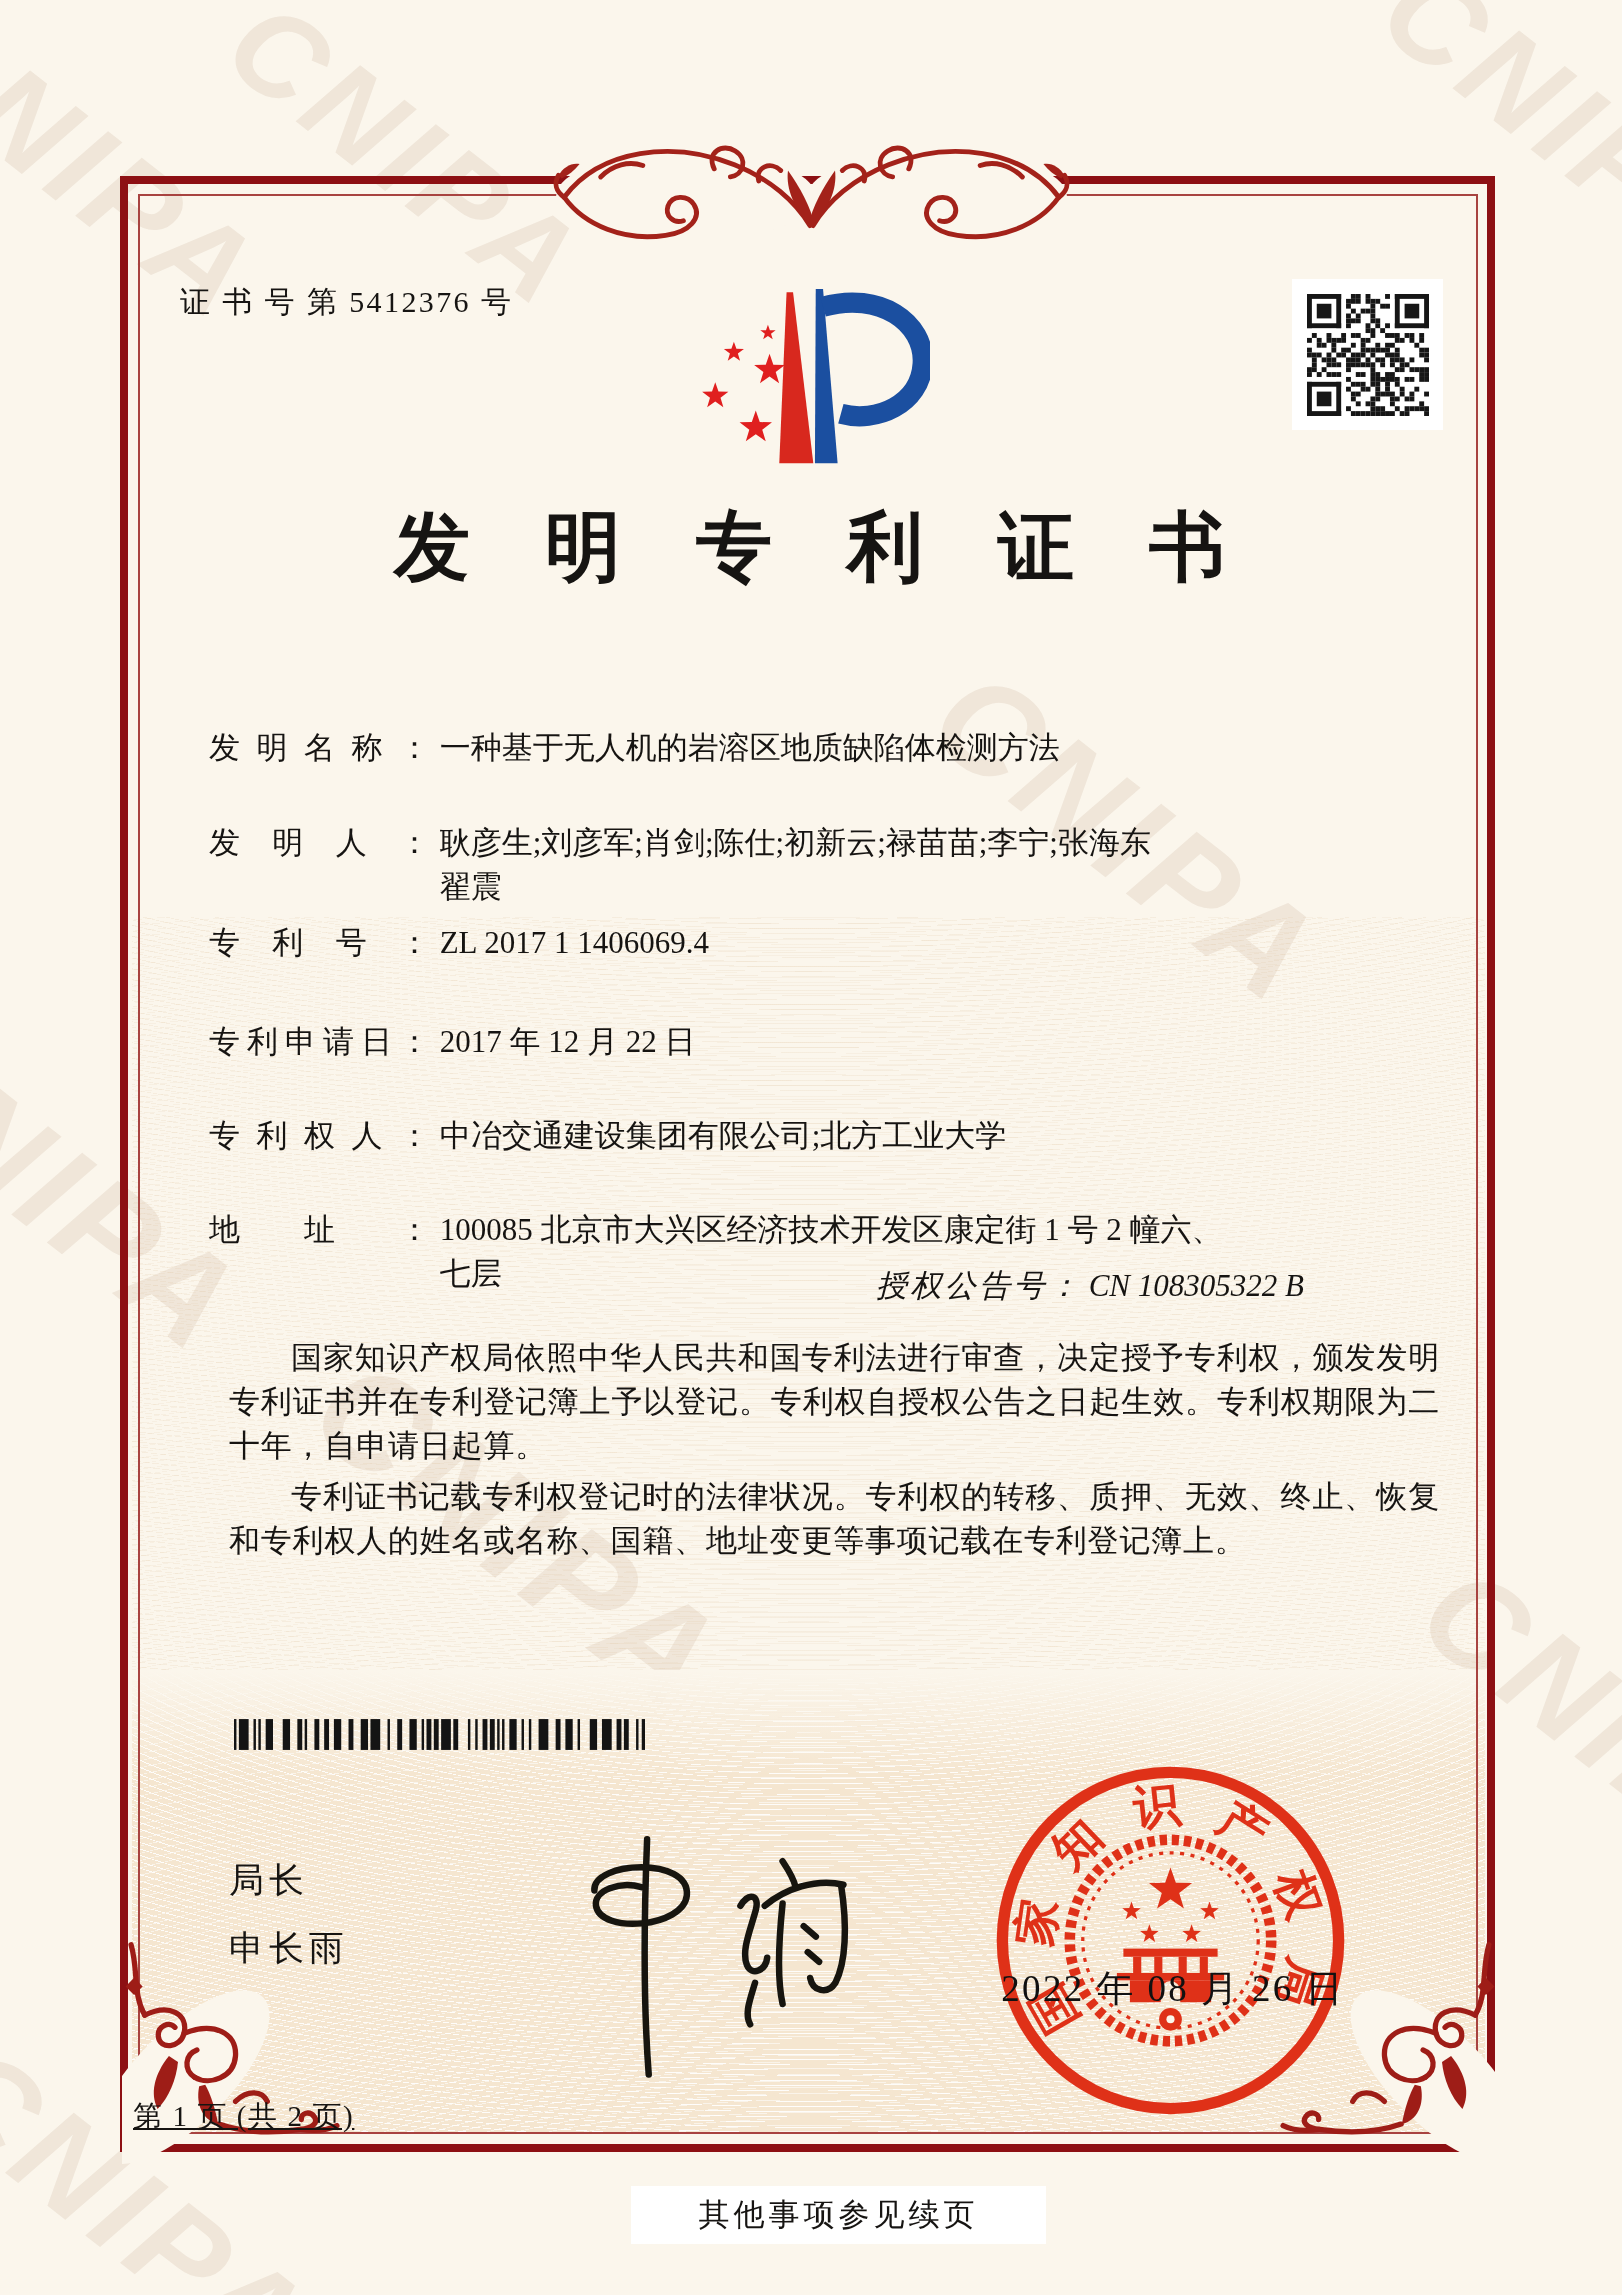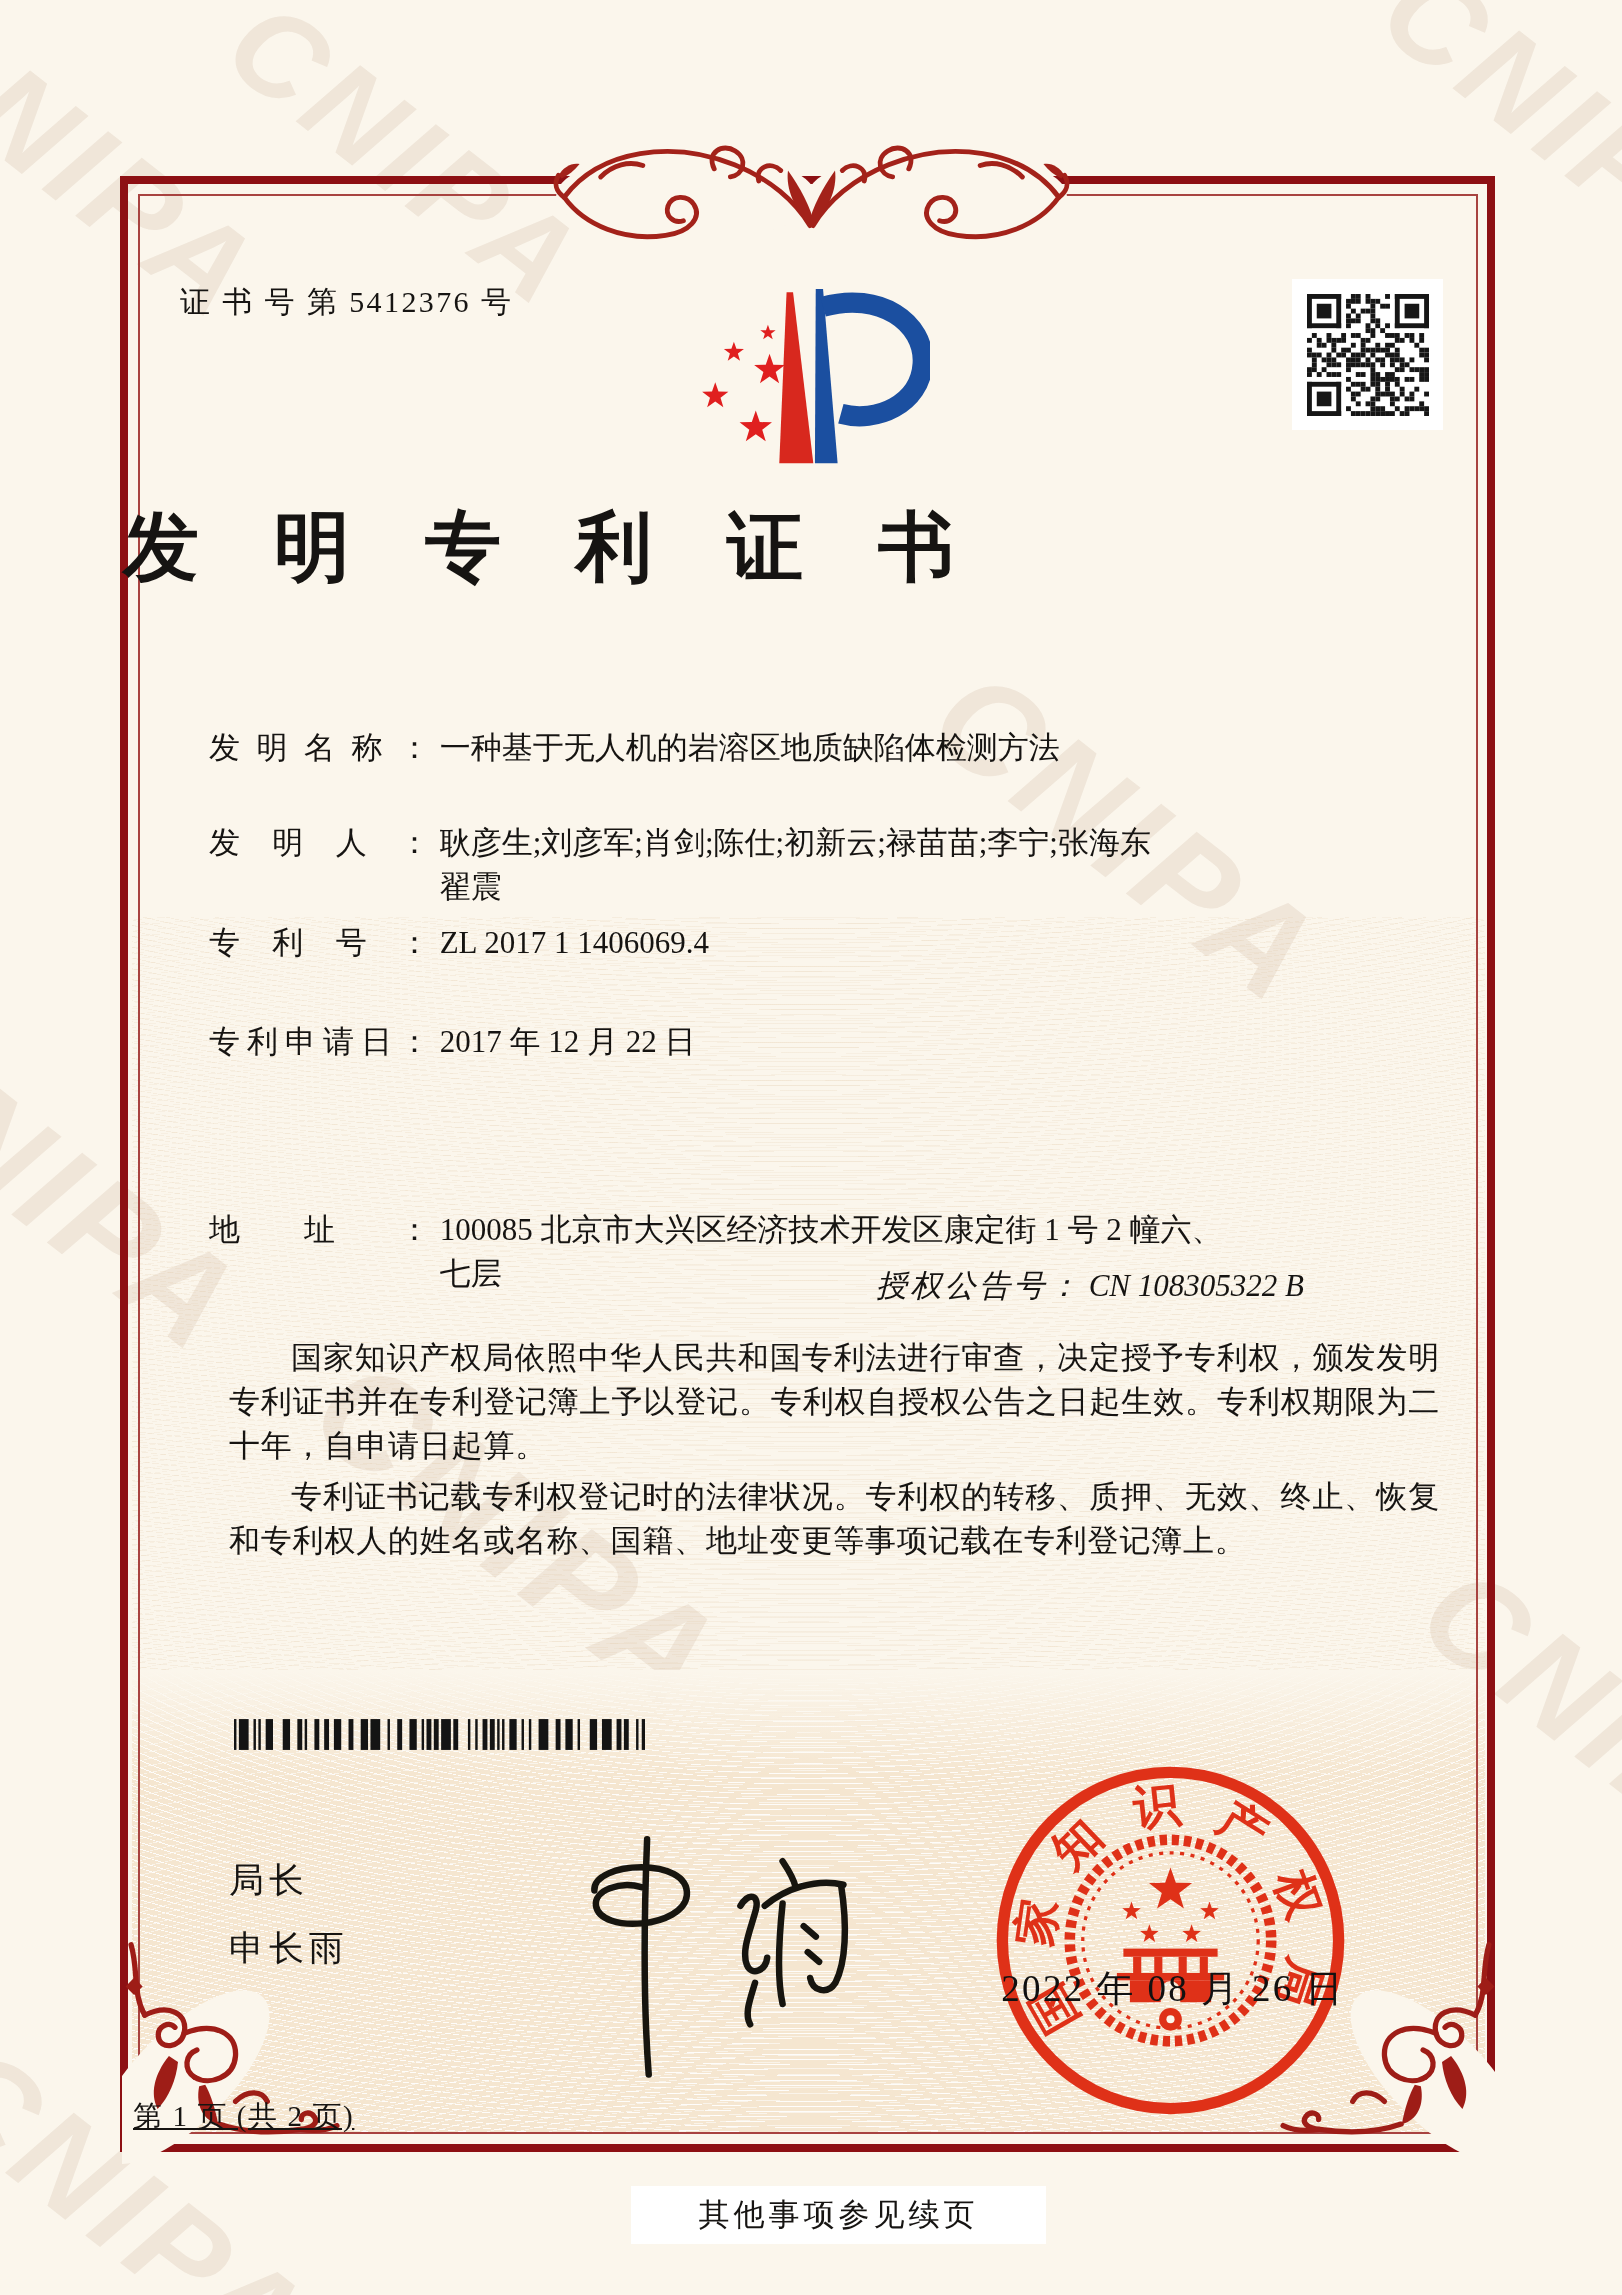--- a/index.html
+++ b/index.html
@@ -26,21 +26,21 @@
       repeating-radial-gradient(ellipse 2434px 1055px at 50% 150%,
         rgba(255,255,255,0.55) 0 1.6px, rgba(255,255,255,0) 1.6px 14.6px);}
   
   .frame-outer{position:absolute;left:120px;top:176px;width:1375px;height:1976px;
       border:8px solid #8d1013;box-sizing:border-box;z-index:3;}
   .frame-inner{position:absolute;left:138px;top:194px;width:1340px;height:1940px;
       border:2.4px solid #a84340;box-sizing:border-box;z-index:3;}
   .ornament{position:absolute;z-index:4;}
   
   .cert-no{position:absolute;left:180px;top:282px;font-size:30px;letter-spacing:2.4px;z-index:5;}
-  .title-wrap{position:absolute;left:123px;top:497px;width:1373px;z-index:5;}
+  .title-wrap{position:absolute;left:123px;top:497px;width:1373px;text-align:center;z-index:5;}
   .title{font-size:76px;font-weight:bold;letter-spacing:75px;margin-right:-75px;}
   .row{position:absolute;left:209px;font-size:31px;line-height:44px;z-index:5;white-space:nowrap;margin-top:40px;}
   .lbl{display:inline-block;width:221px;text-align:justify;text-align-last:justify;
        -moz-text-align-last:justify;vertical-align:top;}
   .val{display:inline-block;margin-left:9.7px;white-space:pre-line;vertical-align:top;}
   .row2{position:absolute;font-size:31px;line-height:44px;z-index:5;white-space:nowrap;font-style:italic;}
   .para{position:absolute;left:229px;width:1211px;font-size:31px;line-height:44px;
         text-align:justify;text-indent:2em;z-index:5;letter-spacing:0.8px;}
   .issuer-title{position:absolute;left:229px;top:1857px;font-size:35px;letter-spacing:4.9px;z-index:5;}
   .issuer-name{position:absolute;left:229px;top:1925px;font-size:35px;letter-spacing:4.9px;z-index:5;}
@@ -376,20 +376,23 @@
   <div class="row" style="top:781px">
     <span class="lbl">发明人：</span><span class="val">耿彦生;刘彦军;肖剑;陈仕;初新云;禄苗苗;李宁;张海东
 翟震</span>
   </div>
   <div class="row" style="top:881px">
     <span class="lbl">专利号：</span><span class="val">ZL 2017 1 1406069.4</span>
   </div>
   <div class="row" style="top:980px">
     <span class="lbl">专利申请日：</span><span class="val">2017 年 12 月 22 日</span>
   </div>
+  <div class="row" style="top:1074px">
+    <span class="lbl">专利权人：</span><span class="val">中冶交通建设集团有限公司;北方工业大学</span>
+  </div>
   <div class="row" style="top:1168px">
     <span class="lbl">地址：</span><span class="val">100085  北京市大兴区经济技术开发区康定街 1 号 2 幢六、
 七层</span>
   </div>
   <div class="row2" style="left:876px;top:1264px">
     <span class="lbl" style="width:203px">授权公告号：</span><span class="val">CN 108305322 B</span>
   </div>
 
   <div class="para" style="top:1475px">专利证书记载专利权登记时的法律状况。专利权的转移、质押、无效、终止、恢复和专利权人的姓名或名称、国籍、地址变更等事项记载在专利登记簿上。</div>
   <div class="para" style="top:1336px">国家知识产权局依照中华人民共和国专利法进行审查，决定授予专利权，颁发发明专利证书并在专利登记簿上予以登记。专利权自授权公告之日起生效。专利权期限为二十年，自申请日起算。</div>

